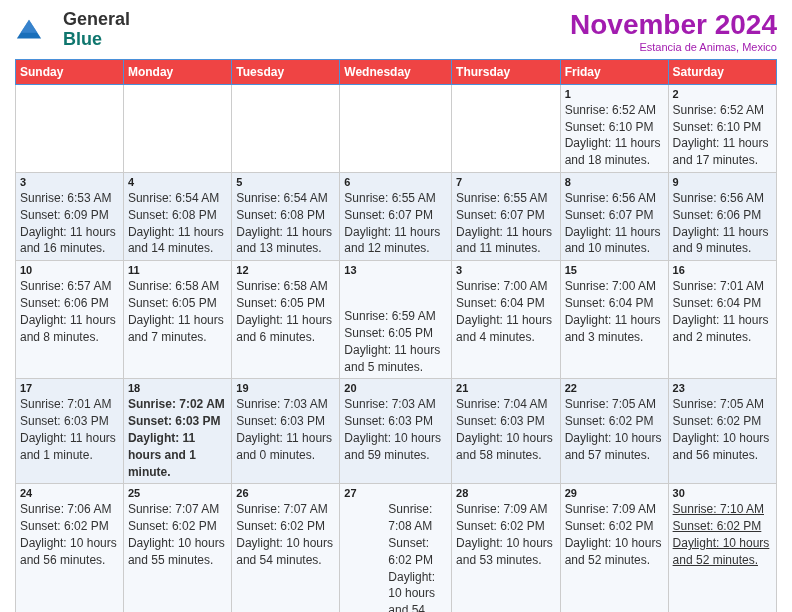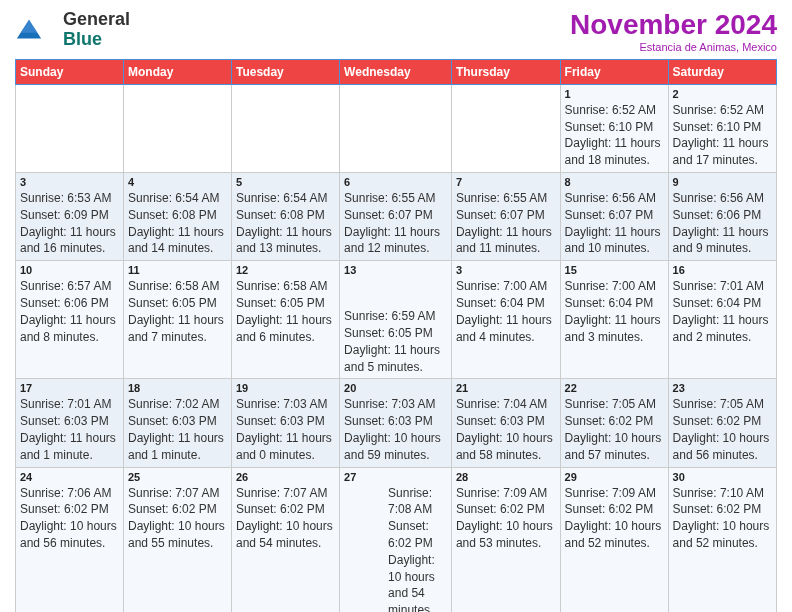--- a/index.html
+++ b/index.html
@@ -241,21 +241,21 @@
       </tr>
       <tr>
         <td>
           <span class="day-num">17</span>
           <div class="day-info" style="white-space: pre-line;">Sunrise: 7:01 AM
 Sunset: 6:03 PM
 Daylight: 11 hours and 1 minute.</div>
         </td>
         <td>
           <span class="day-num">18</span>
-          <div class="day-info" style="white-space: pre-line;">Sunrise: 7:02 AM
+          <div class="day-info" style="white-space: pre-line; font-weight: bold;">Sunrise: 7:02 AM
 Sunset: 6:03 PM
 Daylight: 11 hours and 1 minute.</div>
         </td>
         <td>
           <span class="day-num">19</span>
           <div class="day-info" style="white-space: pre-line;">Sunrise: 7:03 AM
 Sunset: 6:03 PM
 Daylight: 11 hours and 0 minutes.</div>
         </td>
         <td>
@@ -315,19 +315,19 @@
 Daylight: 10 hours and 53 minutes.</div>
         </td>
         <td>
           <span class="day-num">29</span>
           <div class="day-info" style="white-space: pre-line;">Sunrise: 7:09 AM
 Sunset: 6:02 PM
 Daylight: 10 hours and 52 minutes.</div>
         </td>
         <td>
           <span class="day-num">30</span>
-          <div class="day-info" style="white-space: pre-line;">Sunrise: 7:10 AM
+          <div class="day-info" style="white-space: pre-line; text-decoration: underline;">Sunrise: 7:10 AM
 Sunset: 6:02 PM
 Daylight: 10 hours and 52 minutes.</div>
         </td>
       </tr>
     </tbody>
 </table>
 
 </body></html>

